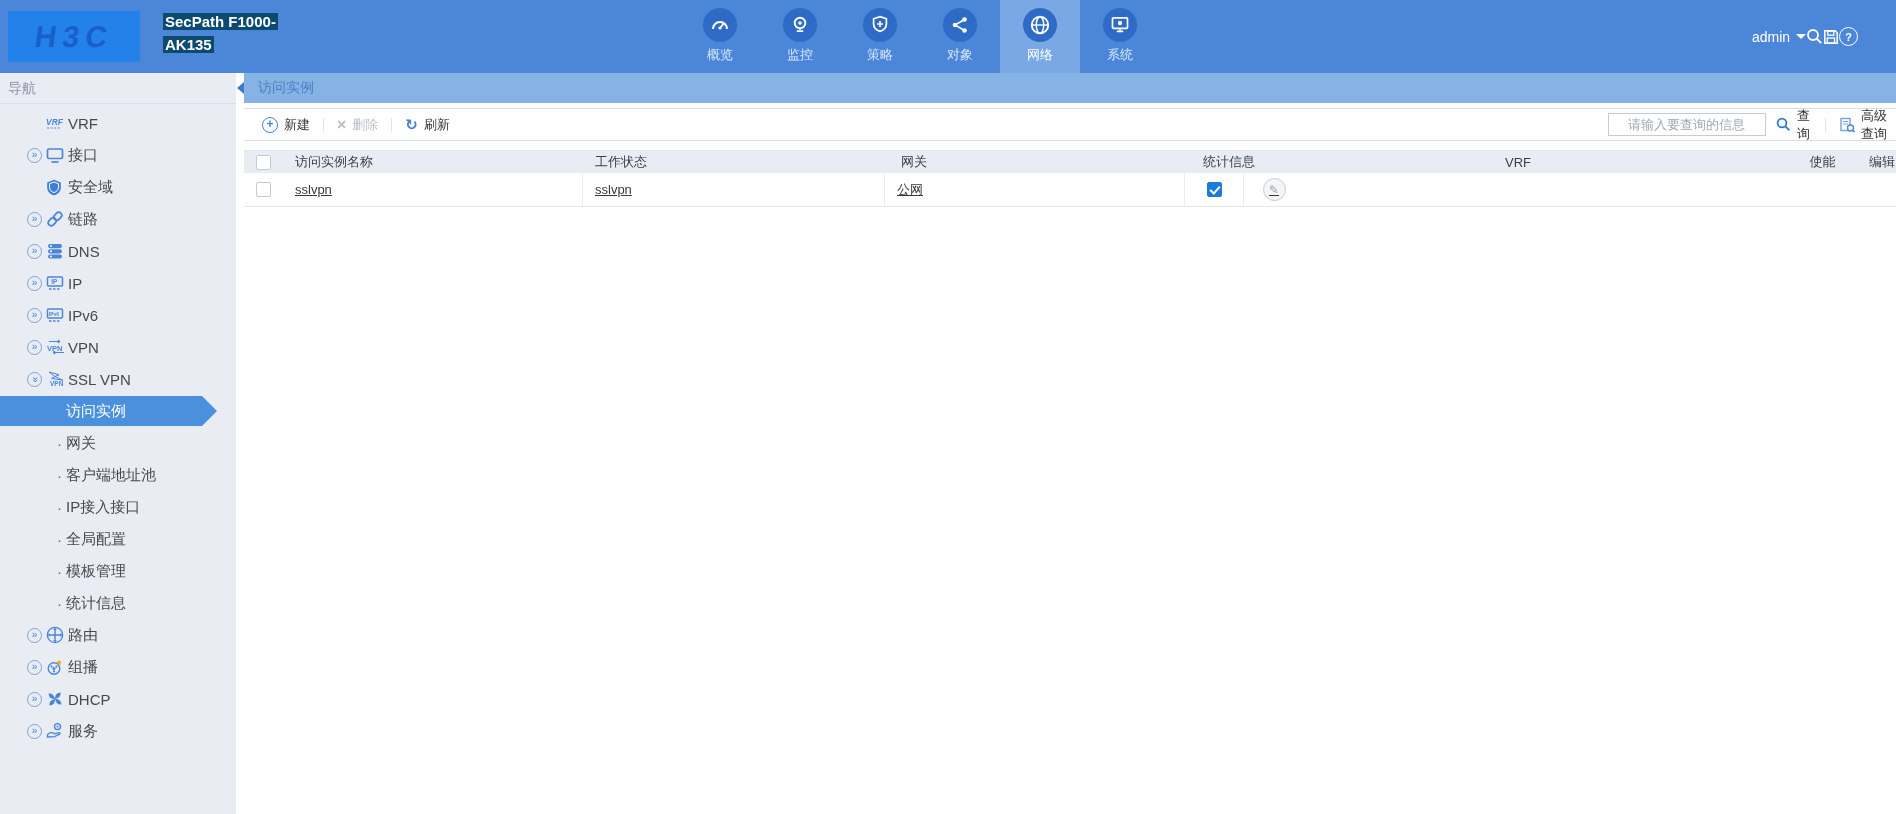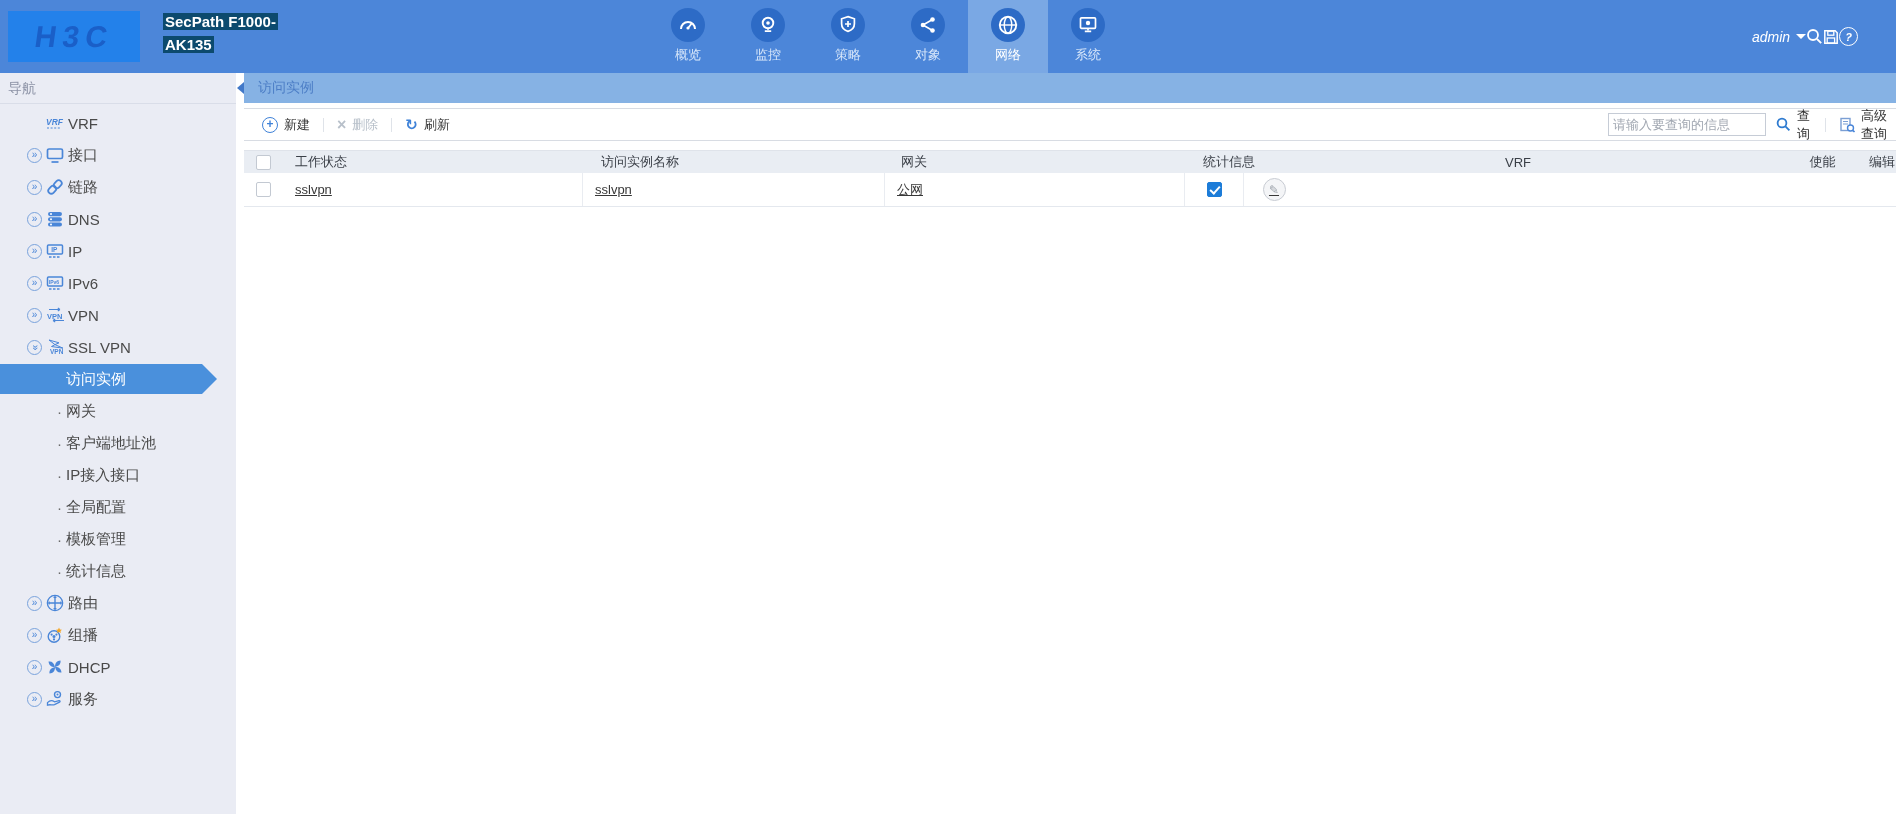--- a/index.html
+++ b/index.html
@@ -5,27 +5,27 @@
   html,body{margin:0;padding:0;}
   body{font-family:"Liberation Sans","DejaVu Sans",sans-serif;background:#fff;}
   #screen{position:relative;width:1896px;height:814px;background:#fff;overflow:hidden;}
 
   
   .topbar{position:absolute;left:0;top:0;width:1896px;height:73px;background:#4c86d9;}
   .logo-box{position:absolute;left:8px;top:11px;width:132px;height:51px;background:#2381ea;display:flex;align-items:center;justify-content:center;}
   .logo-text{font-size:30px;font-weight:bold;color:#1a5fc8;letter-spacing:6px;transform:skewX(-8deg);}
   .device-title{position:absolute;left:163px;top:10px;width:140px;font-size:15px;font-weight:bold;color:#fff;line-height:1.55;}
   .device-title .hl{background:#0c4a6e;padding:0 2px;}
-  .topnav{position:absolute;left:648px;top:0;height:92px;display:flex;font-family:Liberation Mono, monospace;}
+  .topnav{position:absolute;left:680px;top:0;height:92px;display:flex;font-family:Liberation Mono, monospace;}
   .topnav-item{width:80px;height:73px;display:flex;flex-direction:column;align-items:center;padding-top:8px;box-sizing:border-box;cursor:pointer;}
   .topnav-item.active{background:#7aa8e4;}
   .topnav-circle{width:34px;height:34px;border-radius:50%;background:#2d6bc6;display:flex;align-items:center;justify-content:center;}
   .topnav-label{margin-top:4px;font-size:13px;color:#d8e7fa;}
   .topnav-item.active .topnav-label{color:#fff;text-align:right;}
-  .topbar-right{position:absolute;left:1752px;top:0;height:73px;display:flex;align-items:center;font-style:italic;}
+  .topbar-right{position:absolute;left:1752px;top:0;height:73px;display:flex;align-items:center;}
   .user-menu{display:flex;align-items:center;gap:6px;color:#fff;font-size:14px;cursor:pointer;}
   .caret-down{width:0;height:0;border-left:5px solid transparent;border-right:5px solid transparent;border-top:5px solid #fff;}
   .tb-icon{display:flex;align-items:center;justify-content:center;cursor:pointer;}
   .help-circle{width:17px;height:17px;border:1.5px solid #fff;border-radius:50%;color:#fff;font-size:11px;font-weight:bold;display:flex;align-items:center;justify-content:center;}
 
   
   .sidebar{position:absolute;left:0;top:73px;width:236px;height:741px;background:#eaecf4;}
   .sidebar-title{height:30px;line-height:30px;padding-left:8px;font-size:14px;color:#8d93a6;border-bottom:1px solid #d9dde8;}
   .nav-list{padding-top:3px;}
   .nav-item{height:32px;display:flex;align-items:center;padding-left:27px;font-size:15px;color:#4a4a4a;cursor:pointer;position:relative;}
@@ -49,21 +49,21 @@
   
   .breadcrumb-bar{position:absolute;left:244px;top:73px;width:1652px;height:30px;background:#86b2e4;display:flex;align-items:center;padding-left:14px;box-sizing:border-box;font-size:14px;color:#4c7ec6;}
   .toolbar{position:absolute;left:244px;top:108px;width:1652px;height:33px;background:#fff;border-top:1px solid #d8dce3;border-bottom:1px solid #d8dce3;box-sizing:border-box;display:flex;align-items:center;padding-left:18px;}
   .tool-btn{display:flex;align-items:center;gap:6px;font-size:13px;color:#333;cursor:pointer;}
   .tool-btn.disabled{color:#b8c0ca;cursor:default;}
   .tool-sep{width:1px;height:14px;background:#dfe3e9;margin:0 13px;}
   .circle-plus{width:14px;height:14px;border:1px solid #3f82d8;border-radius:50%;color:#3f82d8;font-size:12px;line-height:13px;text-align:center;font-weight:bold;flex:none;}
   .x-glyph{font-size:16px;font-weight:bold;color:#b8c0ca;line-height:14px;}
   .refresh-glyph{font-size:15px;font-weight:bold;color:#3f82d8;line-height:14px;}
   .toolbar-right{position:absolute;left:1364px;top:0;height:31px;display:flex;align-items:center;gap:10px;}
-  .search-input{width:158px;height:23px;border:1px solid #c6ccd6;font-size:13px;padding:0 4px;color:#333;box-sizing:border-box;outline:none;font-family:inherit;}
+  .search-input{width:158px;height:23px;border:1px solid #c6ccd6;font-size:13px;padding:0 19px;color:#333;box-sizing:border-box;outline:none;font-family:inherit;}
   .search-input::placeholder{color:#a2a8b2;}
 
   
   .table{position:absolute;left:244px;top:150px;width:1668px;}
   .thead{display:flex;height:22px;background:#e9edf3;border-top:1px solid #dfe3ea;align-items:stretch;}
   .trow{display:flex;height:33px;background:#fff;border-bottom:1px solid #e4e8ee;align-items:stretch;}
   .cell{display:flex;align-items:center;padding-left:12px;box-sizing:border-box;font-size:13px;color:#3a3f47;flex:none;white-space:nowrap;overflow:hidden;}
   .trow .cell{color:#383838;text-decoration:underline;}
   .c0{width:39px;justify-content:center;padding-left:0;}
   .c1{width:300px;}.c2{width:306px;}.c3{width:302px;}.c4{width:302px;}.c5{width:300px;}
@@ -194,20 +194,30 @@
           </span>
           <span class="type-icon">
             <svg width="18" height="17" viewBox="0 0 18 17">
               <rect x="1.5" y="2" width="15" height="9.5" rx="1.5" fill="none" stroke="#4a86d8" stroke-width="1.7"></rect>
               <path d="M5.5 15h7" stroke="#4a86d8" stroke-width="1.7"></path>
             </svg>
           </span>
           <span class="nav-label">接口</span>
         </div>
         <div class="nav-item">
+          <span class="expand-slot"></span>
+          <span class="type-icon">
+            <svg width="16" height="17" viewBox="0 0 16 17">
+              <path d="M8 .8l6.8 2.6v5c0 4.2-2.9 6.7-6.8 7.9C4.1 15.1 1.2 12.6 1.2 8.4v-5z" fill="#3d7fd6"></path>
+              <path d="M8 3l4.5 1.7v3.4c0 2.9-1.9 4.6-4.5 5.5-2.6-.9-4.5-2.6-4.5-5.5V4.7z" fill="none" stroke="#fff" stroke-width="1"></path>
+            </svg>
+          </span>
+          <span class="nav-label">安全域</span>
+        </div>
+        <div class="nav-item">
           <span class="expand-slot">
             <span class="expand">»</span>
           </span>
           <span class="type-icon">
             <svg width="18" height="18" viewBox="0 0 18 18">
               <g fill="none" stroke="#4a86d8" stroke-width="1.8" transform="rotate(-45 9 9)">
                 <rect x="0.8" y="6" width="8.6" height="6" rx="3"></rect>
                 <rect x="8.6" y="6" width="8.6" height="6" rx="3"></rect>
               </g>
             </svg>
@@ -419,22 +429,22 @@
         <span>高级查询</span>
       </div>
     </div>
   </div>
 
   <div class="table">
     <div class="thead" id="thead">
         <div class="cell c0">
           <span class="cb"></span>
         </div>
+        <div class="cell c1">访问实例名称</div>
         <div class="cell c2">工作状态</div>
-        <div class="cell c1">访问实例名称</div>
         <div class="cell c3">网关</div>
         <div class="cell c4">统计信息</div>
         <div class="cell c5">VRF</div>
         <div class="cell c6">使能</div>
         <div class="cell c7">编辑</div>
       </div>
     <div id="tbody">
         <div class="trow">
           <div class="cell c0">
             <span class="cb"></span>

